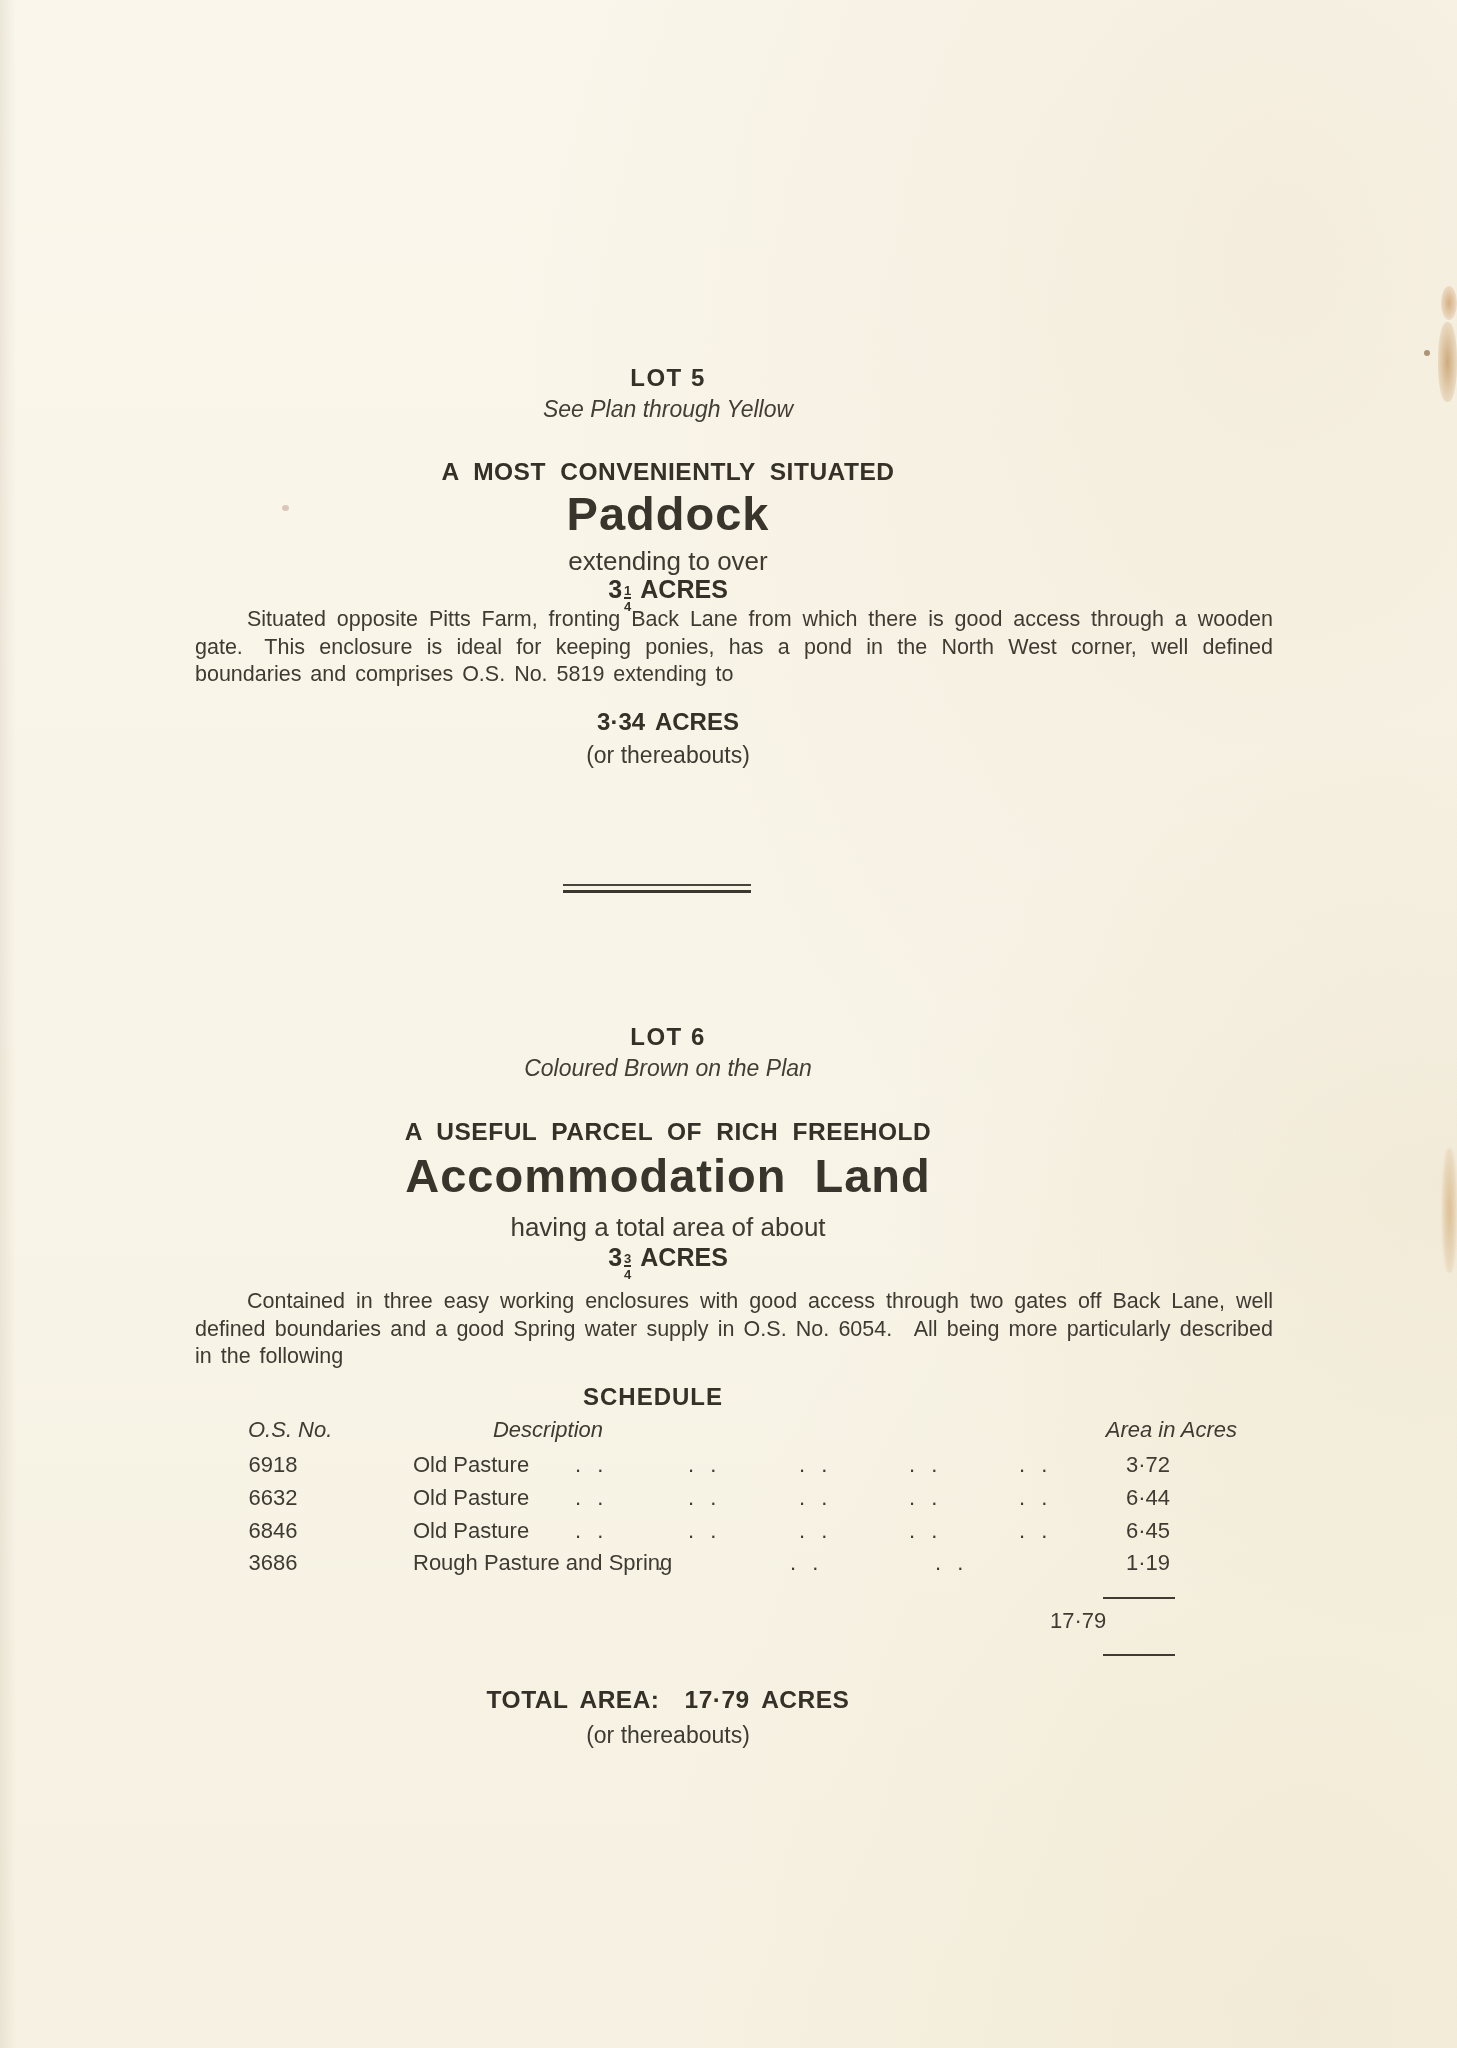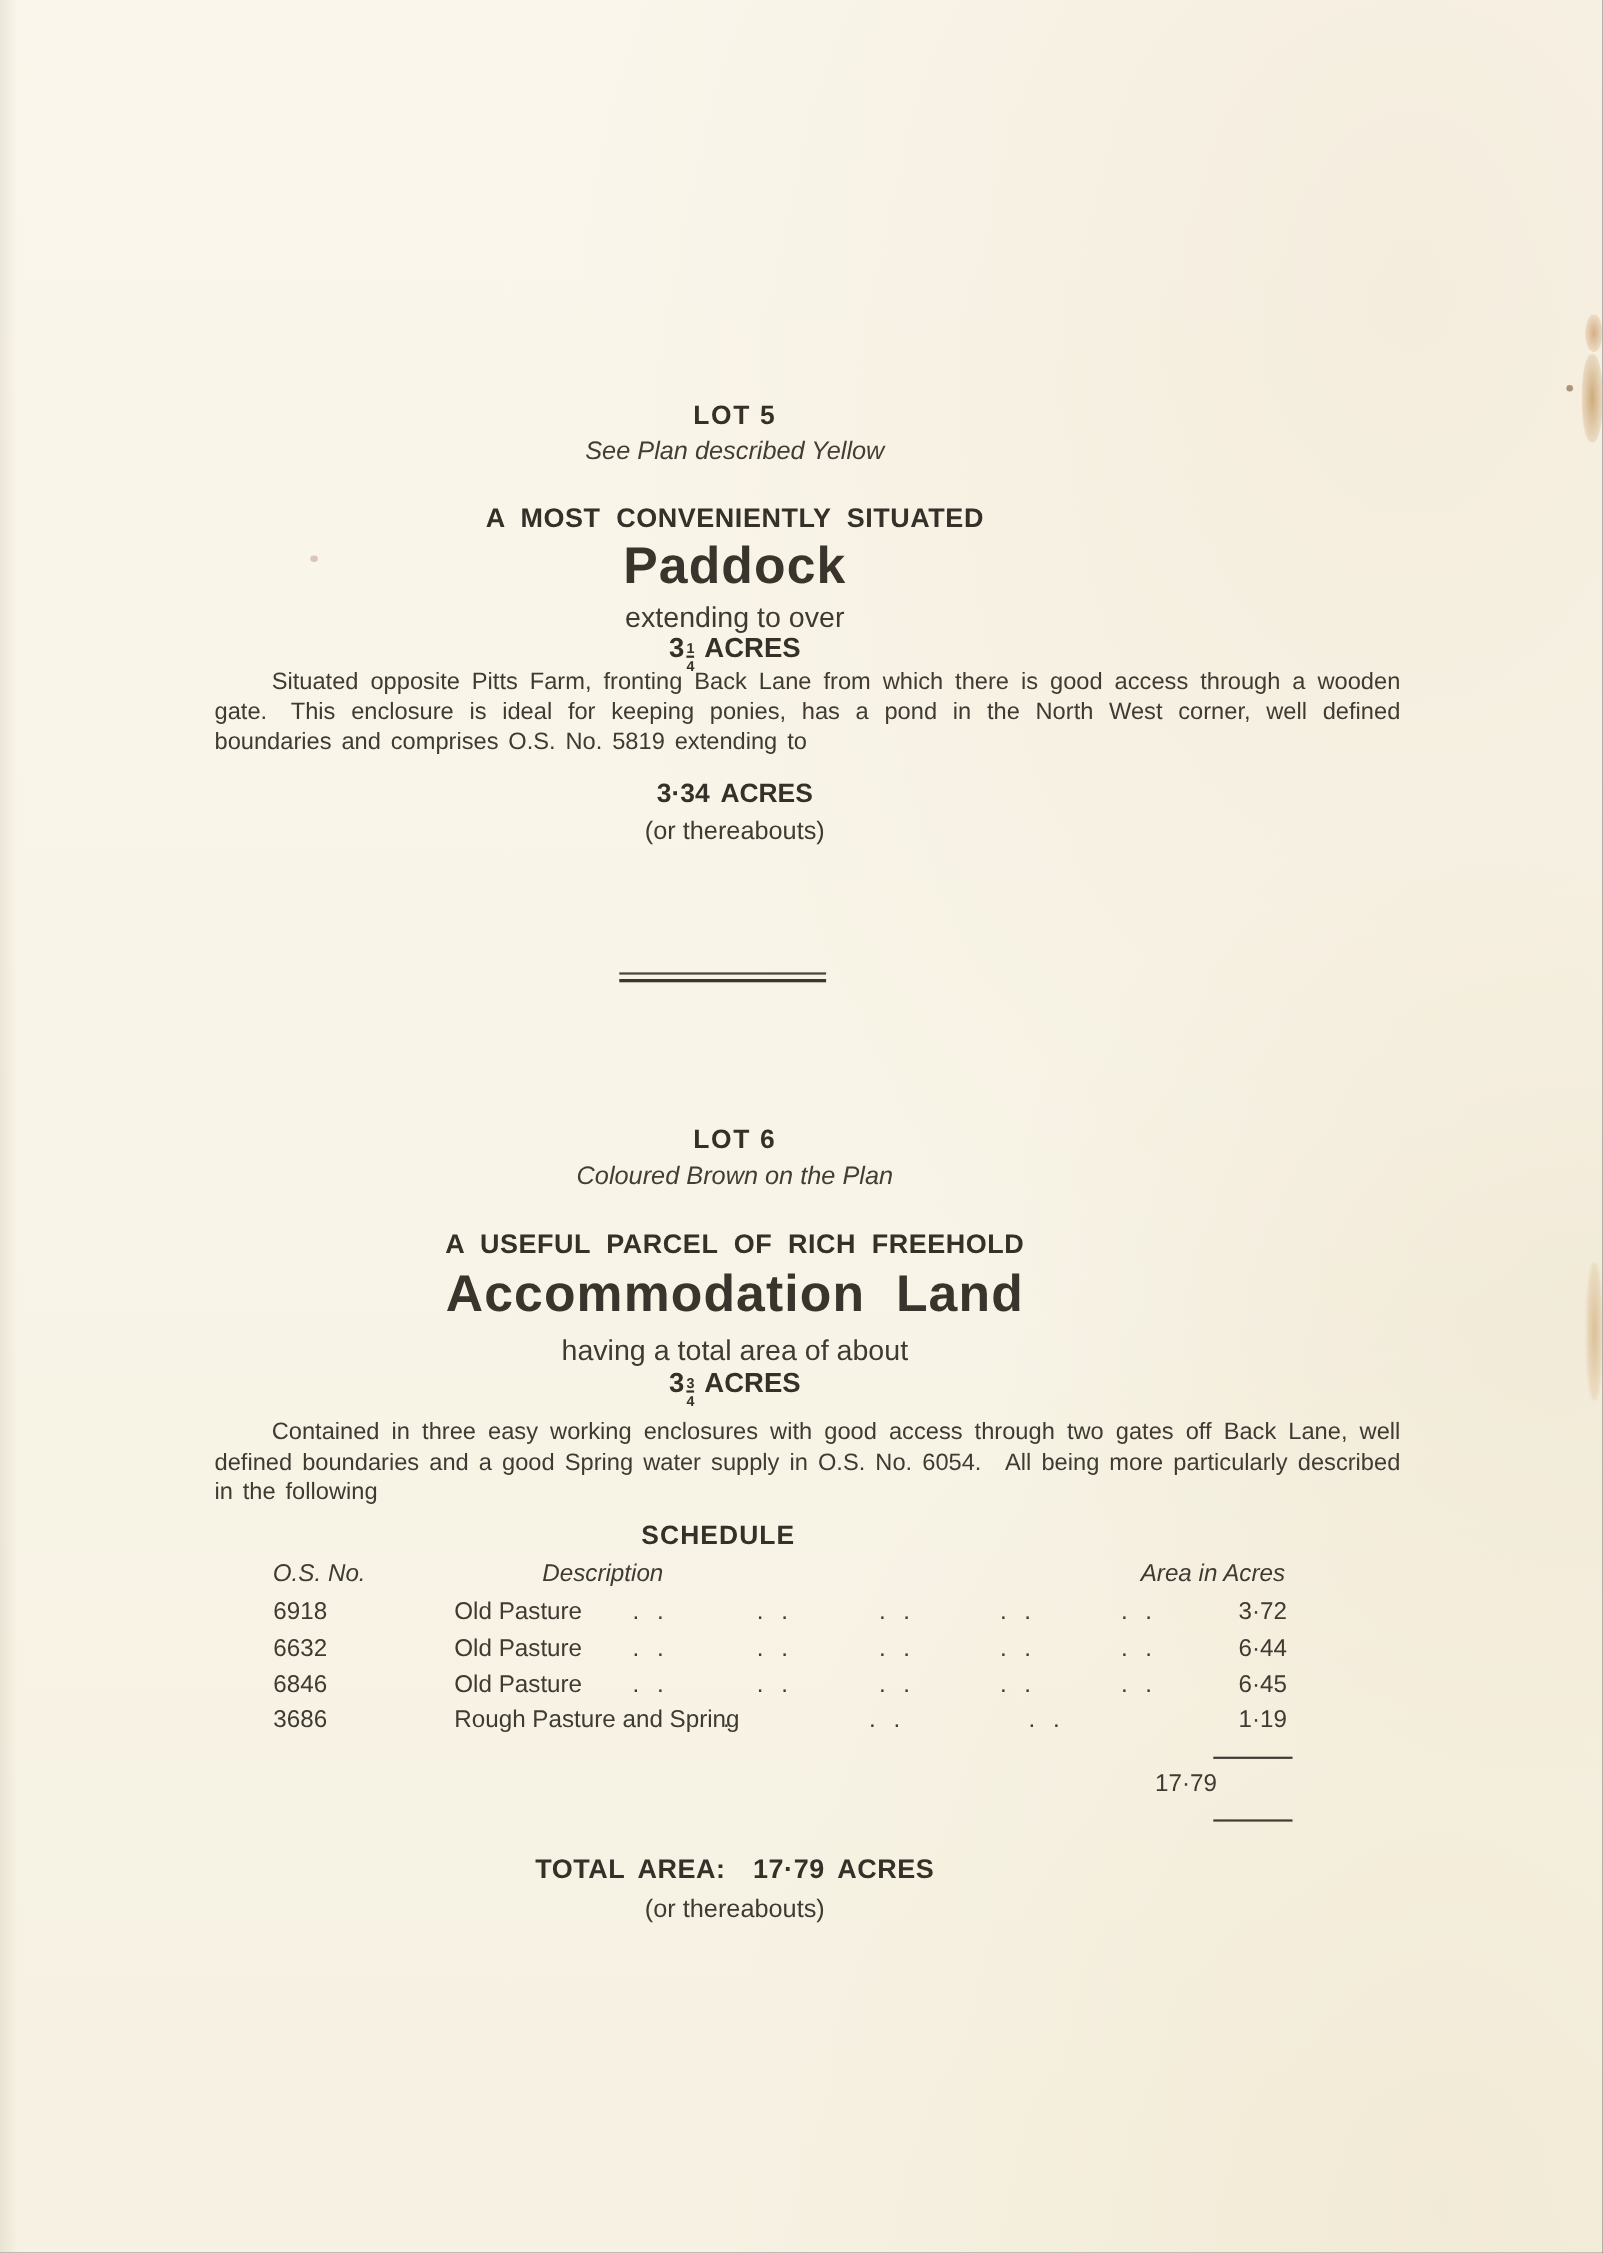--- a/index.html
+++ b/index.html
@@ -49,21 +49,21 @@
   .sched-total{position:absolute;left:1050px;width:120px;text-align:left;font-size:22px;color:#3f3a32;}
   .total-line{font-size:24.5px;font-weight:bold;letter-spacing:0.5px;word-spacing:5px;color:#353028;}
   .stain{position:absolute;pointer-events:none;}
 </style>
 </head>
 <body>
 
 <div class="page">
 
   <div class="center-col lot-label" style="top:364px">LOT 5</div>
-  <div class="center-col lot-subtitle" style="top:396px">See Plan described Yellow</div>
+  <div class="center-col lot-subtitle" style="top:396px">See Plan through Yellow</div>
   <div class="center-col kicker" style="top:458px">A MOST CONVENIENTLY SITUATED</div>
   <div class="center-col big-title" style="top:486px">Paddock</div>
   <div class="center-col extent-intro" style="top:546px">extending to over</div>
   <div class="center-col acres" style="top:575px">
     <span>3</span><span class="frac">
         <span class="fnum">1</span>
         <span class="fden">4</span>
       </span><span class="unit">ACRES</span>
   </div>
   <p class="body-par" style="top:592px;margin:0;padding-top:14px">Situated opposite Pitts Farm, fronting Back Lane from which there is good access through a wooden gate.  This enclosure is ideal for keeping ponies, has a pond in the North West corner, well defined boundaries and comprises O.S. No. 5819 extending to</p>
@@ -84,21 +84,21 @@
     <span>3</span><span class="frac">
         <span class="fnum">3</span>
         <span class="fden">4</span>
       </span><span class="unit">ACRES</span>
   </div>
   <p class="body-par" style="top:1274px;margin:0;padding-top:14px">Contained in three easy working enclosures with good access through two gates off Back Lane, well defined boundaries and a good Spring water supply in O.S. No. 6054.  All being more particularly described in the following</p>
 
   <div class="center-col sched-heading" style="top:1383px;width:1210px">SCHEDULE</div>
   <span class="th" style="left:248px;top:1417px">O.S. No.</span>
   <span class="th" style="left:448px;top:1417px;width:200px;text-align:center">Description</span>
-  <span class="th" style="left:1037px;top:1417px;width:200px;">Area in Acres</span>
+  <span class="th" style="left:1037px;top:1417px;width:200px;text-align:right">Area in Acres</span>
 
   <div id="sched-rows">
       <div class="srow" style="top: 0px;">
         <span class="os">6918</span>
         <span class="desc">Old Pasture</span>
         <span class="lead" style="left:397px">. .</span>
         <span class="lead" style="left:510px">. .</span>
         <span class="lead" style="left:621px">. .</span>
         <span class="lead" style="left:731px">. .</span>
         <span class="lead" style="left:841px">. .</span>

